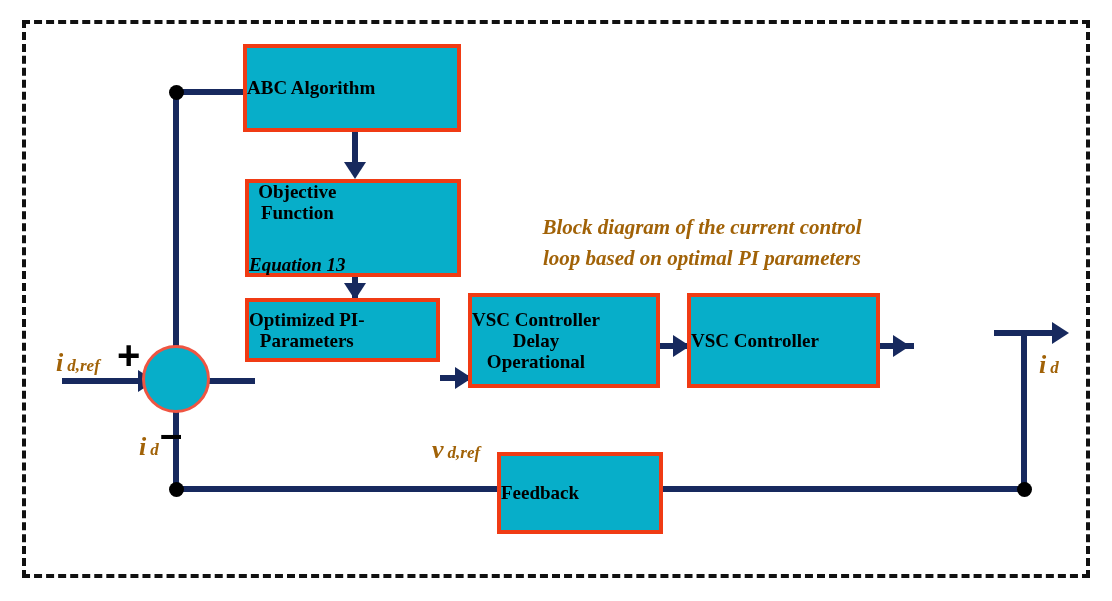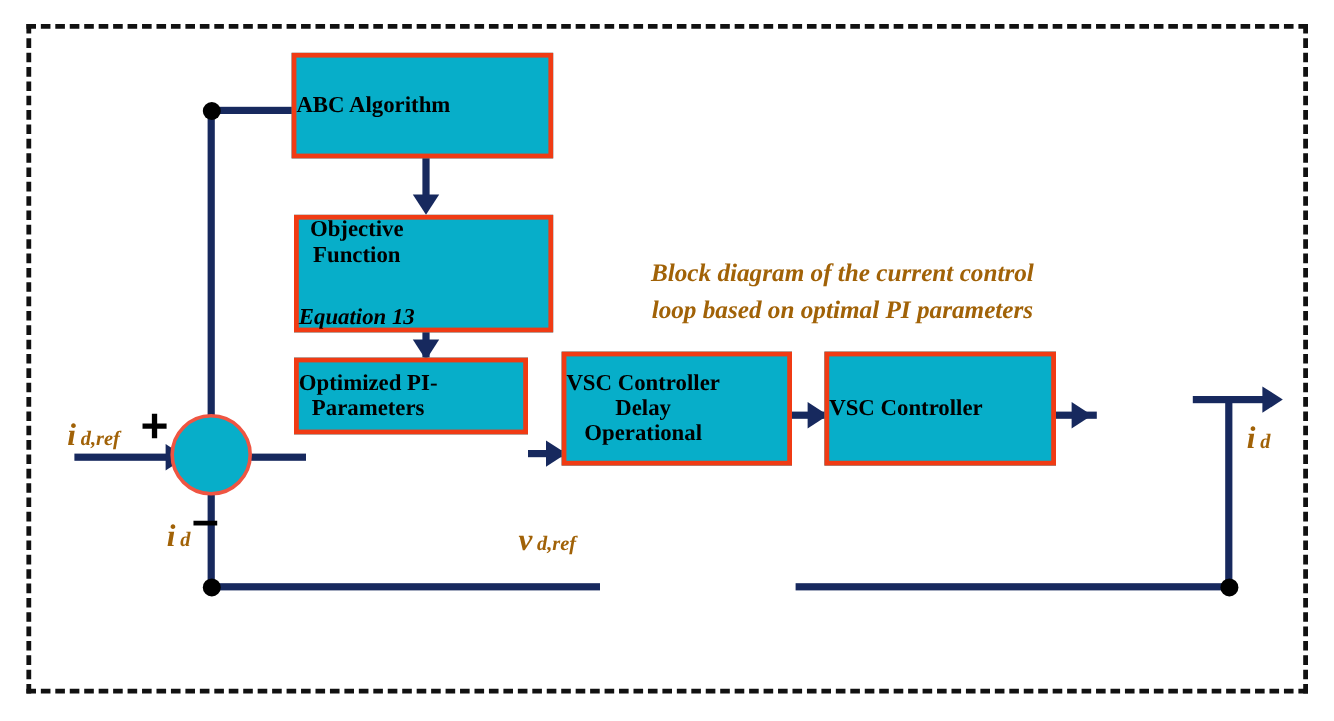--- a/index.html
+++ b/index.html
@@ -141,20 +141,25 @@
     </div>
   </div>
 
   <div class="blk" style="left:687px;top:293px;width:193px;height:95px;">
     <div>
       <span class="ln">VSC Controller</span>
     </div>
   </div>
 
 
+  <div class="blk" style="left:497px;top:452px;width:166px;height:82px;">
+    <div>
+      <span class="ln">Feedback</span>
+    </div>
+  </div>
 
   <div class="lbl" style="left:56px;top:348px;">
     <span class="sym">i</span><span class="sub" style="padding-left:4px;">d,ref</span>
   </div>
 
   <div class="lbl" style="left:139px;top:432px;">
     <span class="sym">i</span><span class="sub" style="padding-left:4px;">d</span>
   </div>
 
   <div class="lbl" style="left:432px;top:390px;margin-top:45px;">

